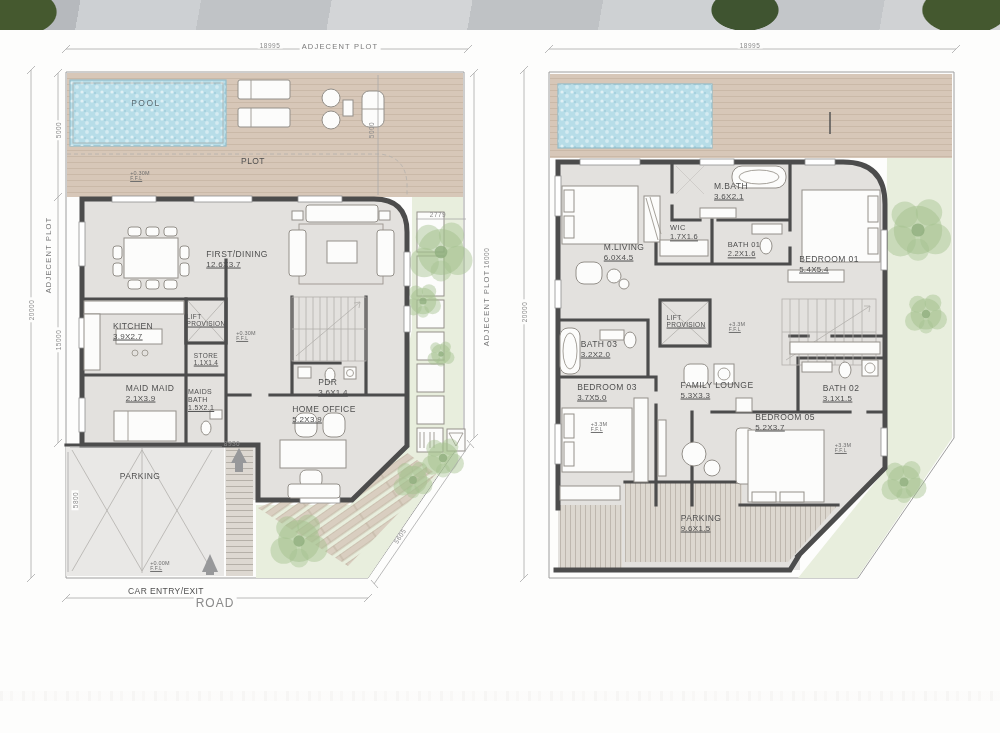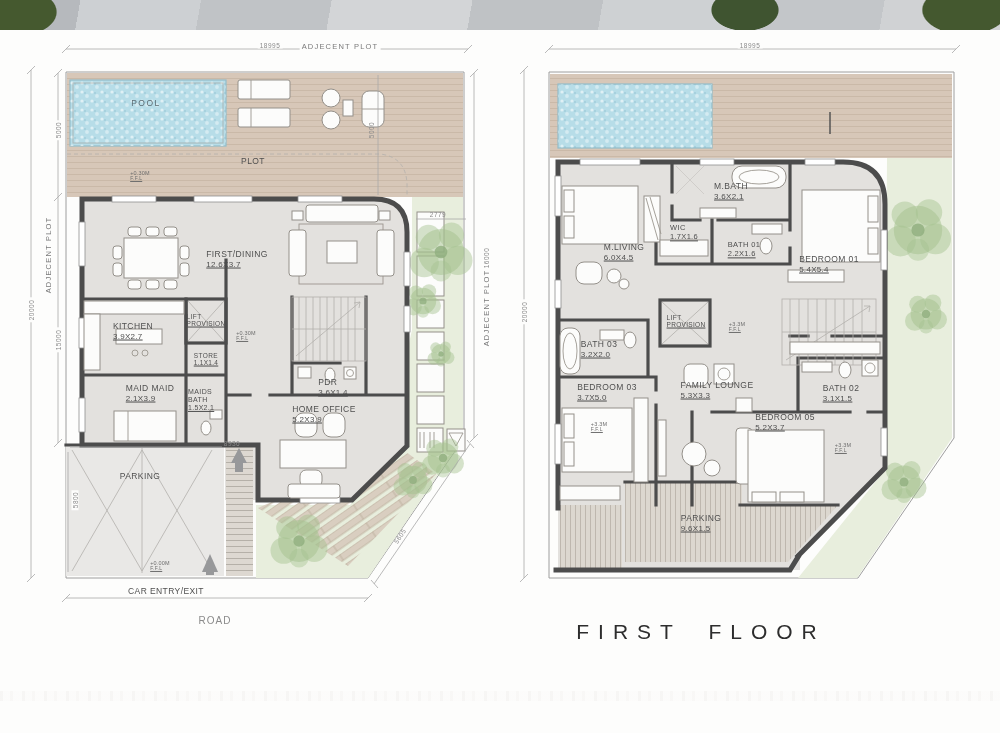--- a/index.html
+++ b/index.html
@@ -345,21 +345,21 @@
   <div class="dimlbl plotlbl rot" style="left:48px;top:255px"><span>ADJECENT PLOT</span></div>
   <div class="dimlbl rot" style="left:58px;top:130px"><span>5000</span></div>
   <div class="dimlbl rot" style="left:58px;top:340px"><span>15000</span></div>
   <div class="dimlbl rot" style="left:75px;top:500px"><span>5800</span></div>
   <div class="dimlbl plotlbl rot" style="left:486px;top:308px"><span>ADJECENT PLOT</span></div>
   <div class="dimlbl rot" style="left:486px;top:258px"><span>16000</span></div>
   <div class="dimlbl rot" style="left:371px;top:130px;background:transparent"><span>5000</span></div>
   <div class="dimlbl" style="left:438px;top:214px;background:transparent"><span>2779</span></div>
   <div class="dimlbl rot55" style="left:400px;top:536px;background:transparent"><span>5605</span></div>
   <div class="dimlbl" style="left:232px;top:443px;background:transparent"><span>8936</span></div>
-  <div class="dimlbl" style="left:215px;top:620px;font-size:10px;letter-spacing:1px"><span>ROAD</span></div>
+  <div class="dimlbl" style="left:215px;top:603px;font-size:12px;letter-spacing:1px"><span>ROAD</span></div>
 
   <div class="lbl" style="left:624px;top:252px"><span>M.LIVING</span><span class="d">6.0X4.5</span></div>
   <div class="lbl" style="left:684px;top:233px;font-size:7.5px"><span>WIC</span><span class="d" style="font-size:7.5px">1.7X1.6</span></div>
   <div class="lbl" style="left:731px;top:191px"><span>M.BATH</span><span class="d">3.6X2.1</span></div>
   <div class="lbl" style="left:744px;top:250px;font-size:7.5px"><span>BATH 01</span><span class="d" style="font-size:7.5px">2.2X1.6</span></div>
   <div class="lbl" style="left:829px;top:264px"><span>BEDROOM 01</span><span class="d">5.4X5.4</span></div>
   <div class="lbl" style="left:686px;top:321px;font-size:6.5px"><span>LIFT</span><span class="d" style="font-size:6.5px">PROVISION</span></div>
   <div class="lbl" style="left:599px;top:349px"><span>BATH 03</span><span class="d">3.2X2.0</span></div>
   <div class="lbl" style="left:607px;top:392px"><span>BEDROOM 03</span><span class="d">3.7X5.0</span></div>
   <div class="lbl" style="left:717px;top:390px"><span>FAMILY LOUNGE</span><span class="d">5.3X3.3</span></div>
@@ -367,14 +367,13 @@
   <div class="lbl" style="left:785px;top:422px"><span>BEDROOM 05</span><span class="d">5.2X3.7</span></div>
   <div class="lbl" style="left:701px;top:523px"><span>PARKING</span><span class="d">9.6X1.5</span></div>
 
   <div class="lbl ffl" style="left:737px;top:327px"><span>+3.3M</span><span class="d">F.F.L</span></div>
   <div class="lbl ffl" style="left:599px;top:427px"><span>+3.3M</span><span class="d">F.F.L</span></div>
   <div class="lbl ffl" style="left:843px;top:448px"><span>+3.3M</span><span class="d">F.F.L</span></div>
 
   <div class="dimlbl" style="left:750px;top:45px"><span>18995</span></div>
   <div class="dimlbl rot" style="left:524px;top:312px"><span>20000</span></div>
 
-  <div class="title" style="left:701px;top:632px"><span>FIRST FLOOR</span></div>
 </div>
 
 </body></html>

